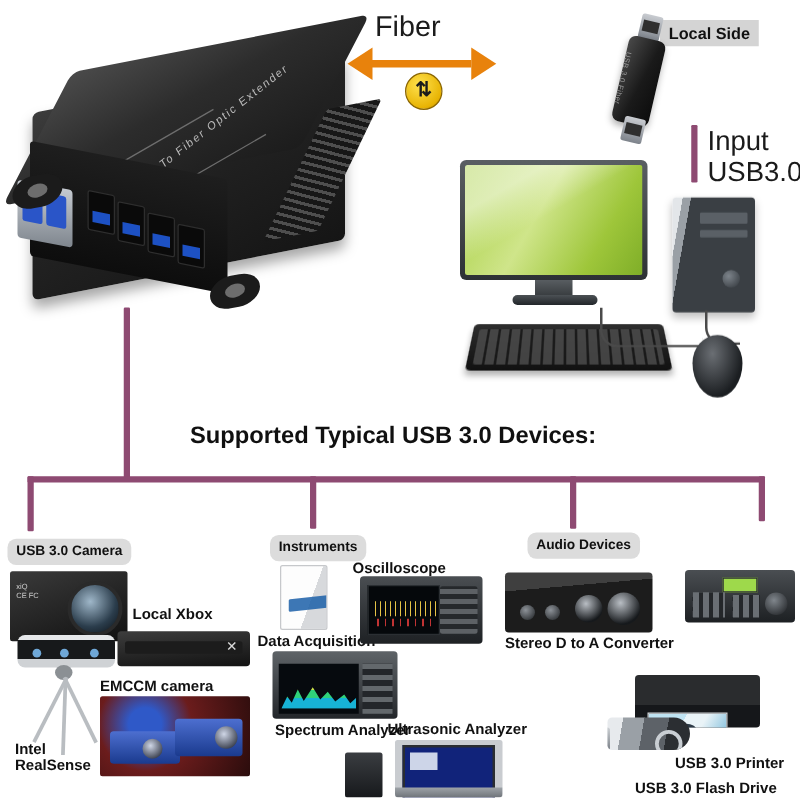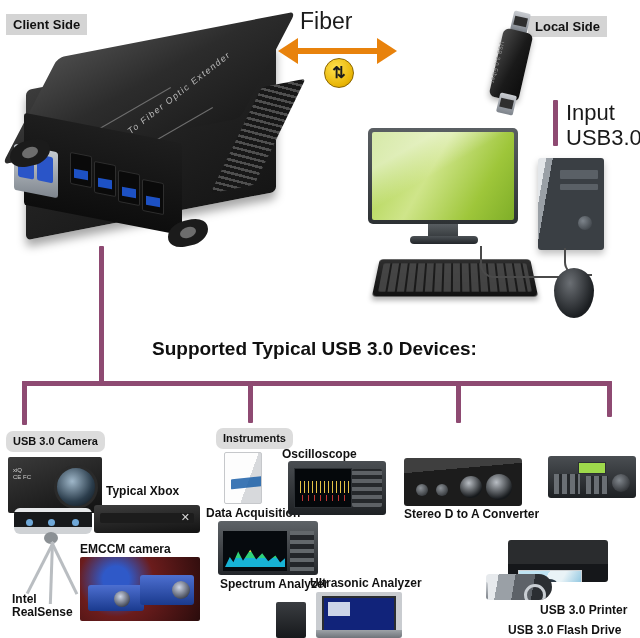--- a/index.html
+++ b/index.html
@@ -233,21 +233,20 @@
     border-radius:4px 14px 14px 4px;
   }
   .flash .ring{position:absolute;right:6px;top:10px;width:16px;height:16px;border:3px solid #c9ced3;border-radius:50%;}
   .flash .plug{position:absolute;left:-16px;top:8px;width:18px;height:18px;background:linear-gradient(180deg,#cdd1d5,#7a8087);border-radius:2px;}
 </style>
 </head>
 <body>
 
 <div class="stage">
 
-  <div class="abs chip" style="left:6px;top:14px;">Client Side</div>
 
   <div class="abs chip" style="left:528px;top:16px;">Local Side</div>
 
   <div class="abs ext-wrap">
     <div class="ext-body"></div>
     <div class="ext-top"></div>
     <div class="ext-fins"></div>
     <div class="ext-line" style="left:62px;top:78px;"></div>
     <div class="ext-line" style="left:104px;top:98px;"></div>
     <div class="ext-text">USB To Fiber Optic Extender</div>
@@ -327,20 +326,21 @@
   <div class="abs vline" style="left:248px;top:381px;height:42px;"></div>
   <div class="abs vline" style="left:456px;top:381px;height:42px;"></div>
   <div class="abs vline" style="left:607px;top:381px;height:36px;"></div>
 
   <div class="abs" style="left:152px;top:338px;">
     <span style="font-size:19px;font-weight:bold;color:#101010;">Supported Typical USB 3.0 Devices:</span>
   </div>
 
   <div class="abs chip round" style="left:6px;top:431px;">USB 3.0 Camera</div>
   <div class="abs chip round" style="left:216px;top:428px;">Instruments</div>
+  <div class="abs chip round" style="left:422px;top:426px;">Audio Devices</div>
 
   <div class="abs photo cam-ind" style="left:8px;top:457px;width:94px;height:56px;">
     <div class="lbl">xiQ<br>CE FC</div>
     <div class="lens"></div>
   </div>
 
   <div class="abs photo realsense" style="left:14px;top:508px;width:78px;height:26px;">
     <div class="d" style="left:12px;"></div>
     <div class="d" style="left:34px;"></div>
     <div class="d" style="left:58px;"></div>
@@ -351,21 +351,21 @@
     <div class="leg" style="left:17px;top:10px;height:62px;transform:rotate(2deg);"></div>
     <div class="leg" style="left:18px;top:10px;height:58px;transform:rotate(27deg);"></div>
   </div>
   <div class="abs capt" style="left:12px;top:593px;">Intel
 RealSense</div>
 
   <div class="abs photo kinect" style="left:94px;top:505px;width:106px;height:28px;">
     <div class="glass"></div>
     <div class="x">✕</div>
   </div>
-  <div class="abs capt" style="left:106px;top:485px;">Typical Xbox</div>
+  <div class="abs capt" style="left:106px;top:485px;">Local Xbox</div>
 
   <div class="abs capt" style="left:80px;top:543px;">EMCCM camera</div>
   <div class="abs photo emccm" style="left:80px;top:557px;width:120px;height:64px;">
     <div class="c1" style="left:8px;top:28px;width:56px;height:26px;"></div>
     <div class="o" style="left:34px;top:34px;width:16px;height:16px;"></div>
     <div class="c2" style="left:60px;top:18px;width:54px;height:30px;"></div>
     <div class="o" style="left:92px;top:24px;width:18px;height:18px;"></div>
   </div>
 
   <div class="abs photo daq" style="left:224px;top:452px;width:36px;height:50px;">

